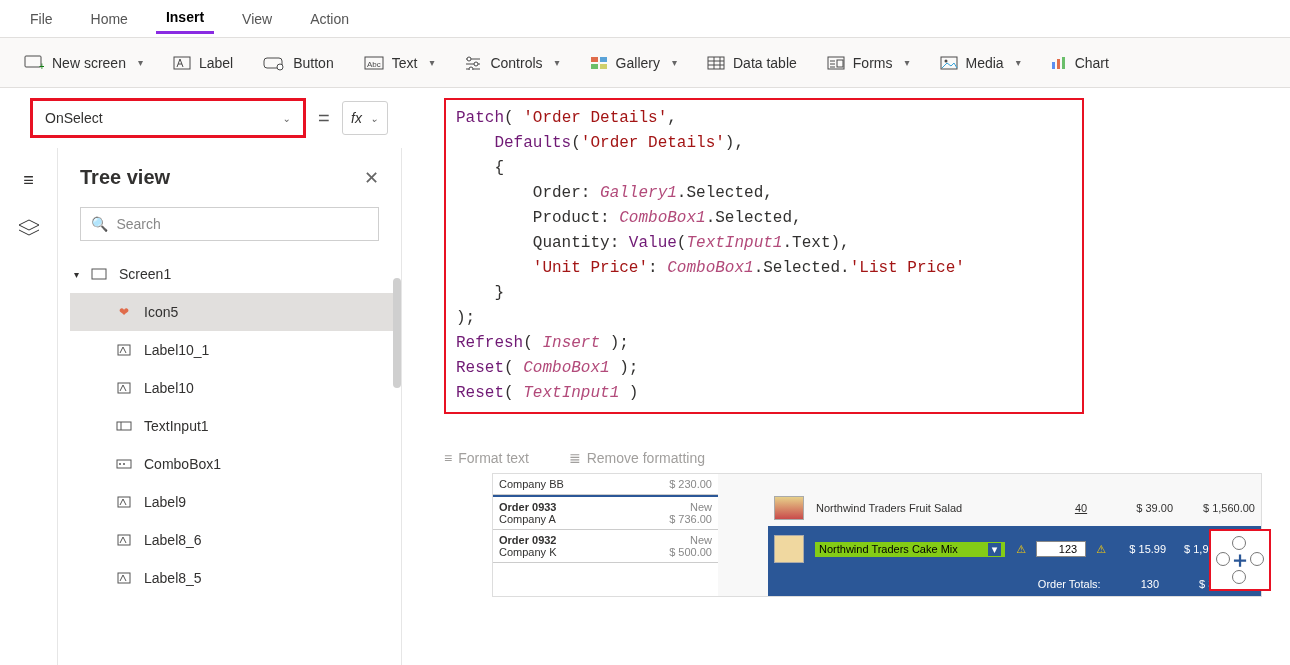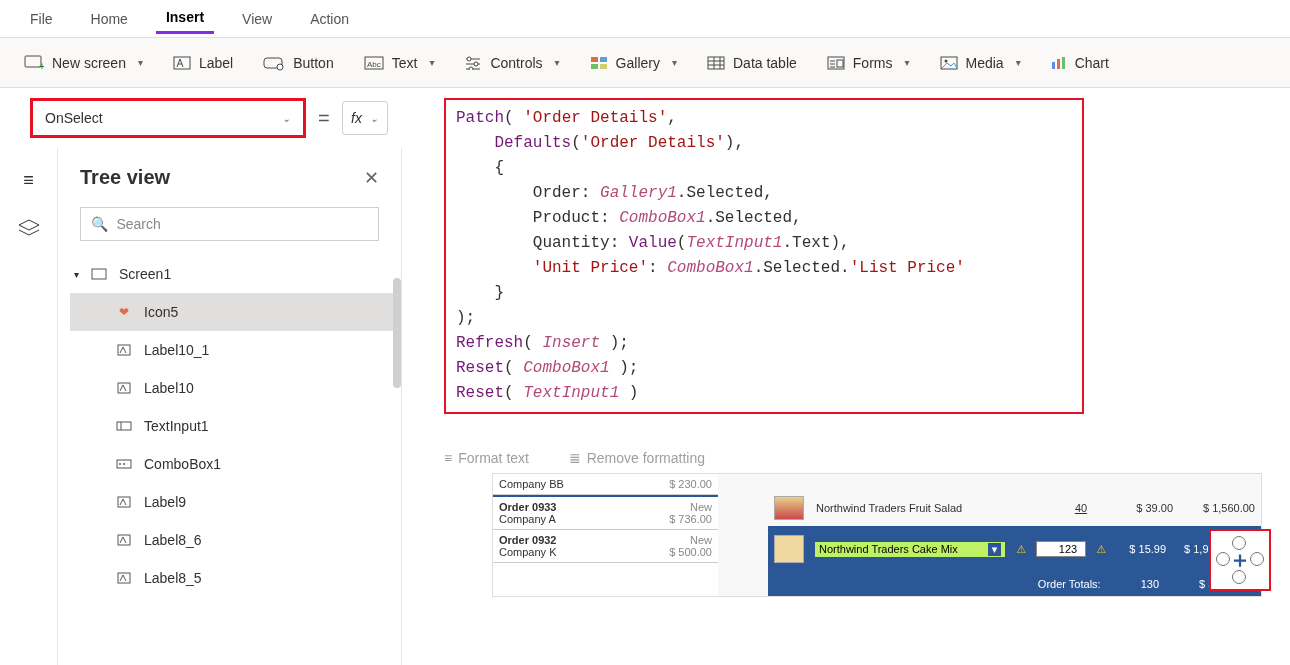--- a/index.html
+++ b/index.html
@@ -301,21 +301,21 @@
     <div class="right">
       <div class="prodrow">
         <span style="width:30px;height:24px;background:linear-gradient(#e7d08a,#c94b4b);border:1px solid #aaa;"></span>
         <span style="flex:1;">Northwind Traders Fruit Salad</span>
         <span style="width:40px;text-align:center;text-decoration:underline;">40</span>
         <span style="width:60px;text-align:right;">$ 39.00</span>
         <span style="width:70px;text-align:right;">$ 1,560.00</span>
       </div>
       <div class="selectedbar">
         <span style="width:30px;height:28px;background:#f0d8a0;border:1px solid #aaa;"></span>
-        <span style="background:#bef264;color:#000;border:1px solid #2b5797;padding:1px 4px;display:inline-flex;align-items:center;gap:30px;">
+        <span style="background:#84cc16;color:#000;border:1px solid #2b5797;padding:1px 4px;display:inline-flex;align-items:center;gap:30px;">
             <span>Northwind Traders Cake Mix</span>
             <span style="background:#2b5797;color:#fff;padding:0 4px;">▾</span>
           </span>
         <span style="color:#f2c811;">⚠</span>
         <span style="background:#fff;color:#000;border:1px solid #888;padding:1px 8px;text-align:right;width:50px;">123</span>
         <span style="color:#f2c811;">⚠</span>
         <span style="width:50px;text-align:right;">$ 15.99</span>
         <span style="width:60px;text-align:right;">$ 1,966.77</span>
       </div>
       <div style="background:#2b5797;color:#fff;height:24px;display:flex;align-items:center;justify-content:flex-end;gap:40px;padding:0 10px;font-size:11px;">

